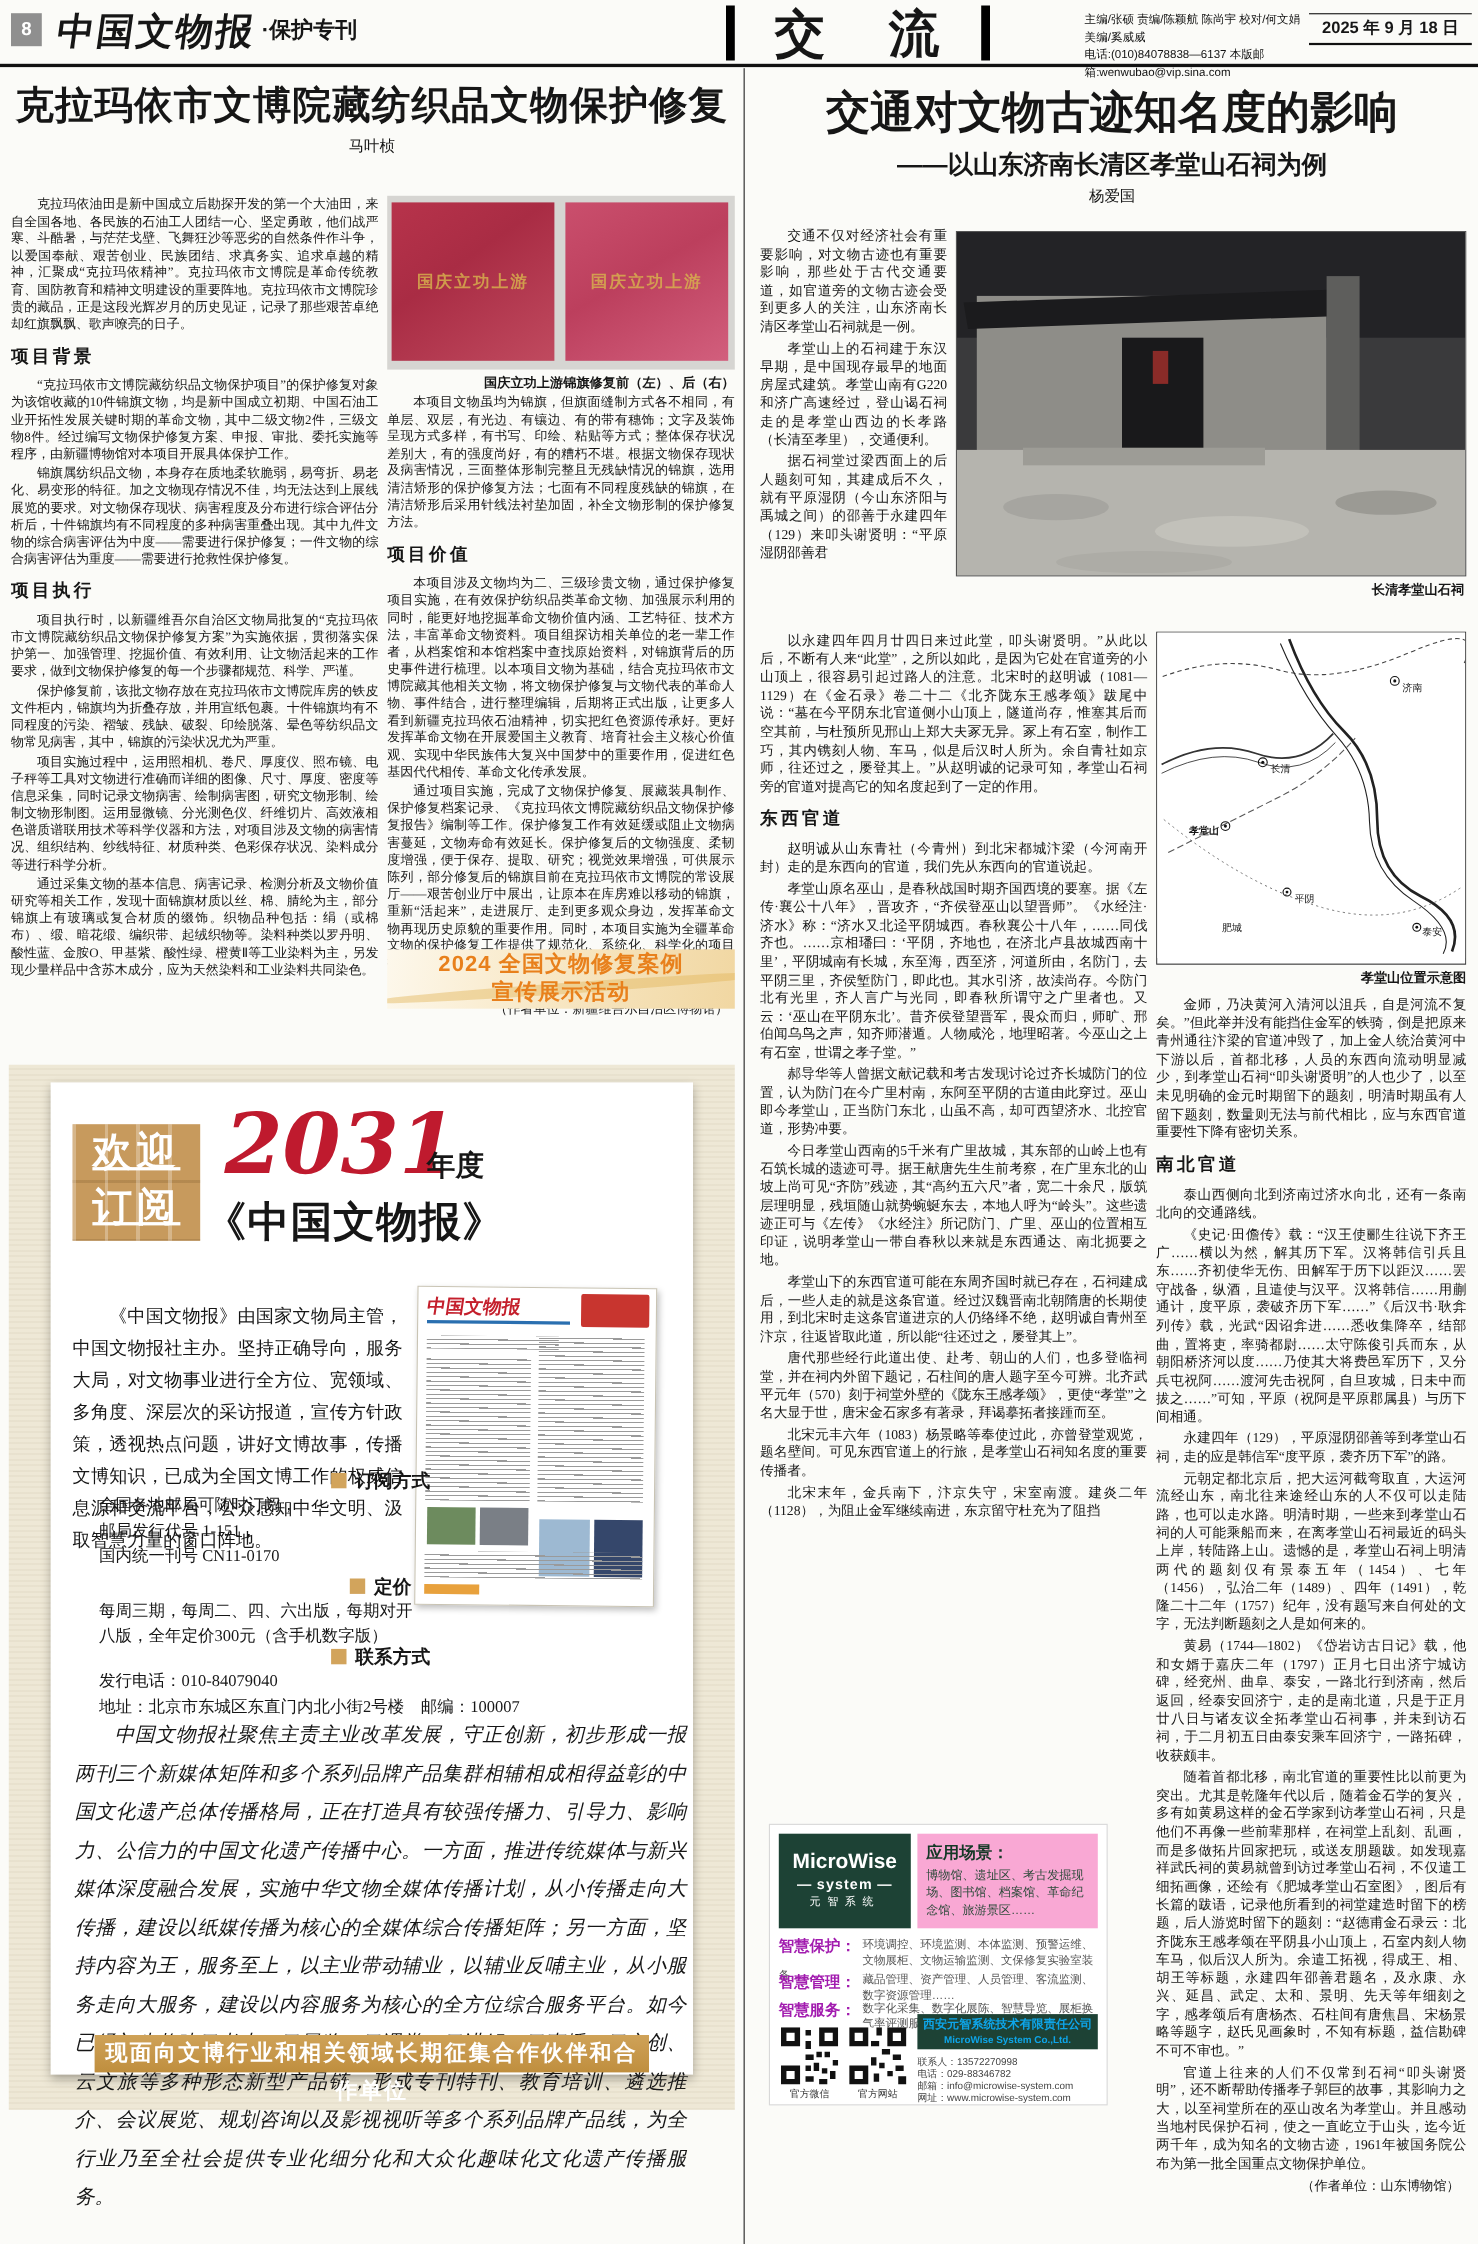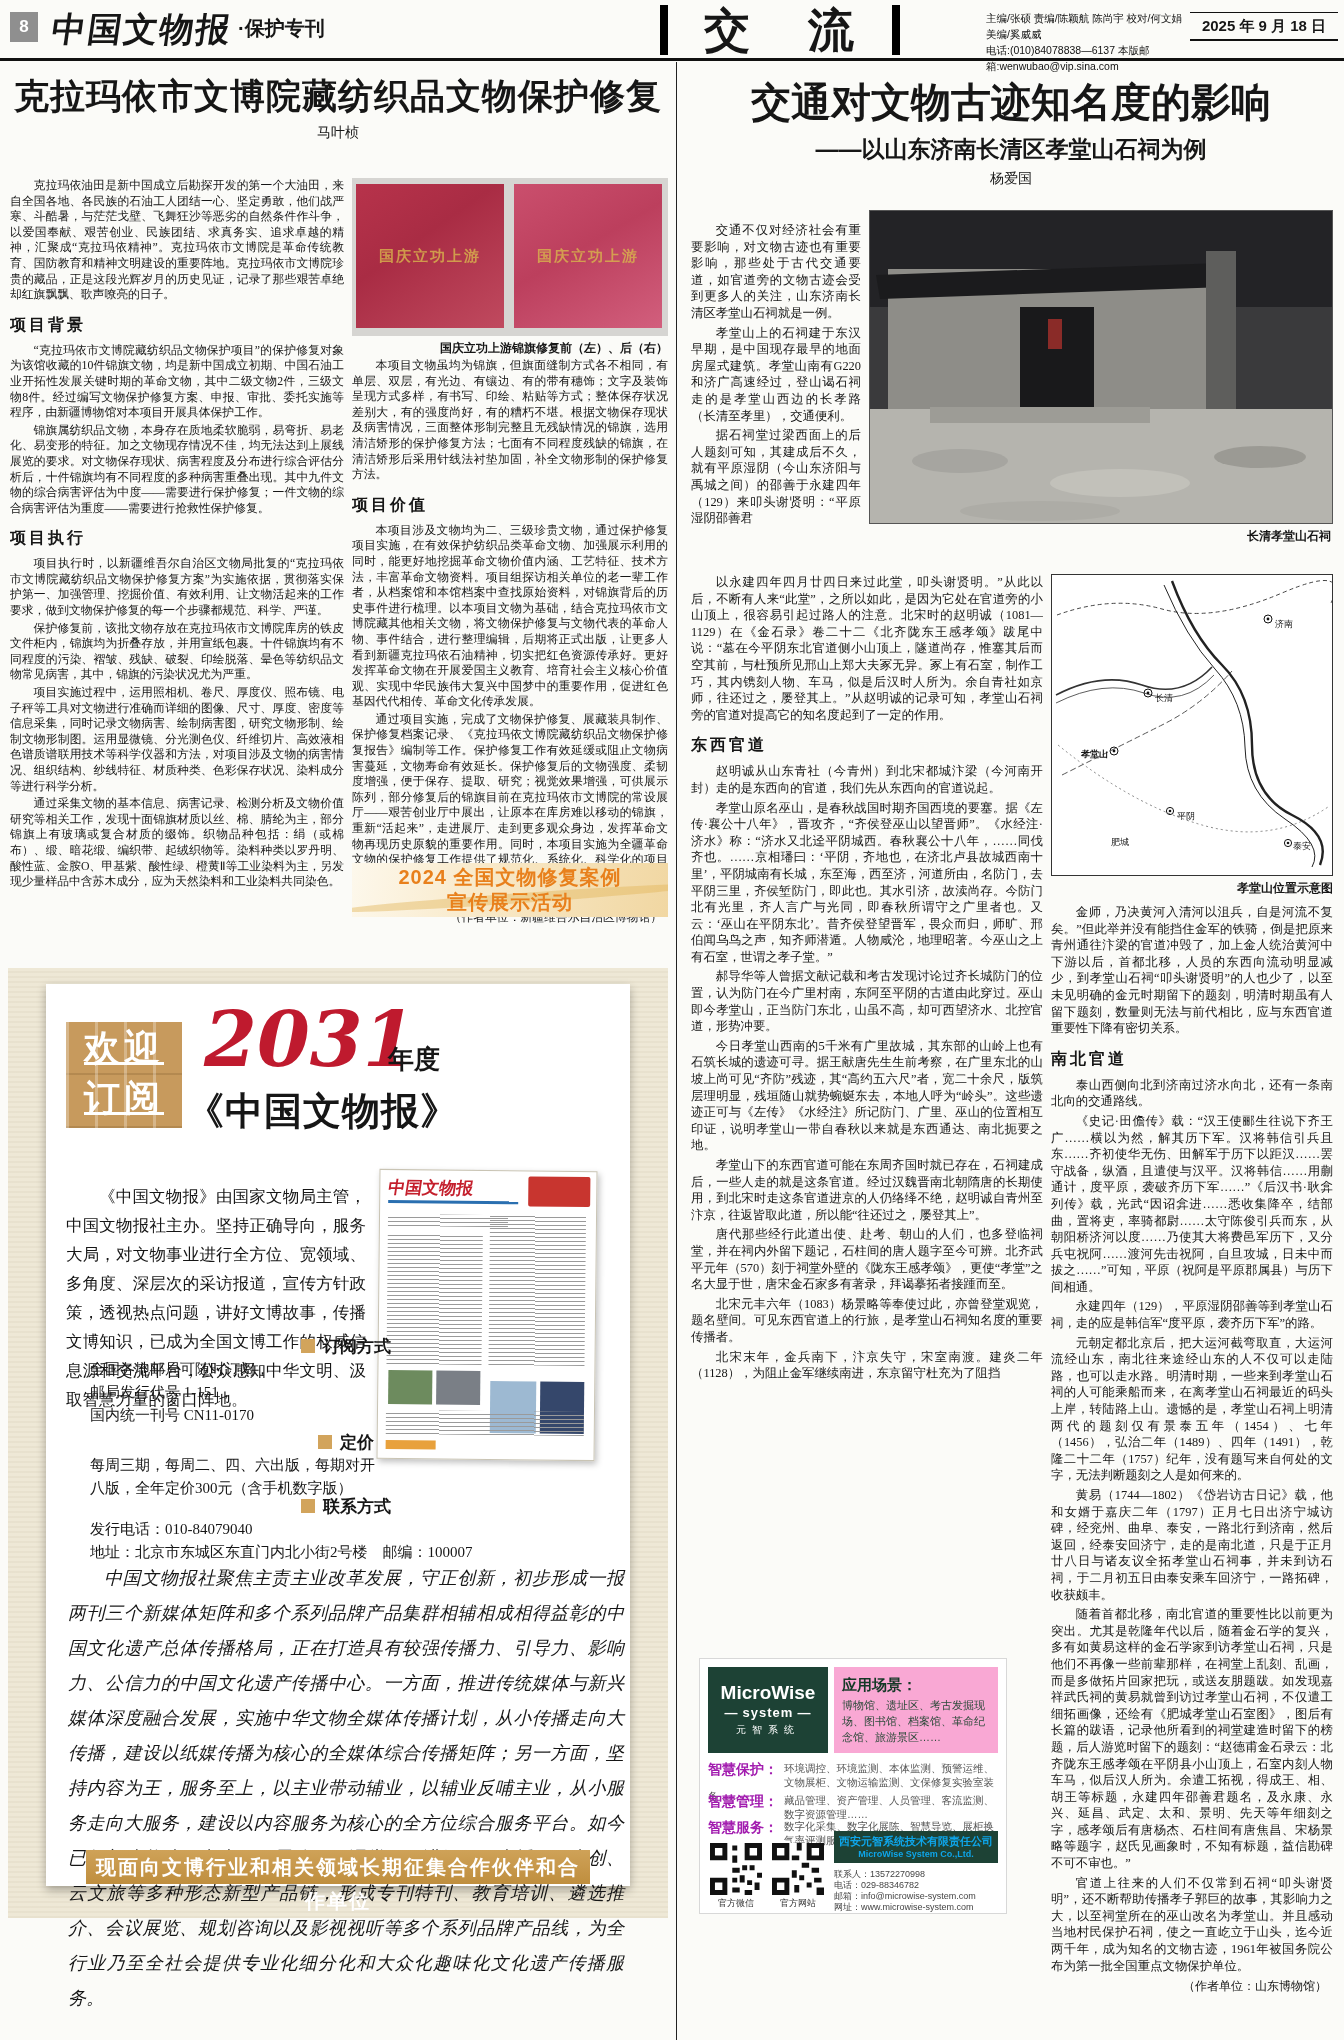--- a/index.html
+++ b/index.html
@@ -72,21 +72,21 @@
   .sq{display:inline-block;width:14px;height:14px;background:#d2a45c;margin-right:8px;vertical-align:-1px;}
   .subsec .sl{font-size:15px;line-height:23px;padding-left:24px;}
   #kai{position:absolute;left:22px;top:576px;width:556px;font:italic 18px/35px "DejaVu Serif",serif;text-align:justify;text-indent:2em;}
   #goldban{position:absolute;left:40px;top:866px;width:504px;height:34px;background:linear-gradient(#cfa258,#bf8e3e);
            color:#fff;text-align:center;font:900 20px/34px "Liberation Sans",sans-serif;letter-spacing:2px;}
   
   #rart{position:absolute;left:676px;top:62px;width:668px;height:1978px;border-left:1px solid #222;}
   #rart h1{margin:16px 0 0 0;text-align:center;font:900 40px/48px "Liberation Sans",sans-serif;}
   #rsub{text-align:center;font:bold 23px/30px "Liberation Sans",sans-serif;margin-top:8px;}
   #rauthor{text-align:center;font-size:14px;margin-top:6px;}
-  #rcolA{position:absolute;left:14px;top:160px;width:170px;height:436px;overflow:hidden;}
+  #rcolA{position:absolute;left:14px;top:144px;width:170px;height:436px;overflow:hidden;}
   #rphoto{position:absolute;left:192px;top:148px;width:462px;}
   #rphoto svg{display:block;border:1px solid #555;}
   #rwide{position:absolute;left:14px;top:512px;width:352px;height:1086px;overflow:hidden;}
   #rcolC{position:absolute;left:374px;top:512px;width:282px;height:1466px;overflow:hidden;}
   #mapfig{width:280px;border:1px solid #333;background:#fff;}
   
   #mw{position:absolute;left:22px;top:1596px;width:306px;height:254px;background:#fff;border:1px solid #d8d8d8;
       font-family:"Liberation Sans",sans-serif;}
   #mwlogo{position:absolute;left:8px;top:8px;width:120px;height:86px;background:#1d4235;color:#fff;text-align:center;}
   #mwlogo .l1{font:800 19px/24px "Liberation Sans",sans-serif;margin-top:14px;}

